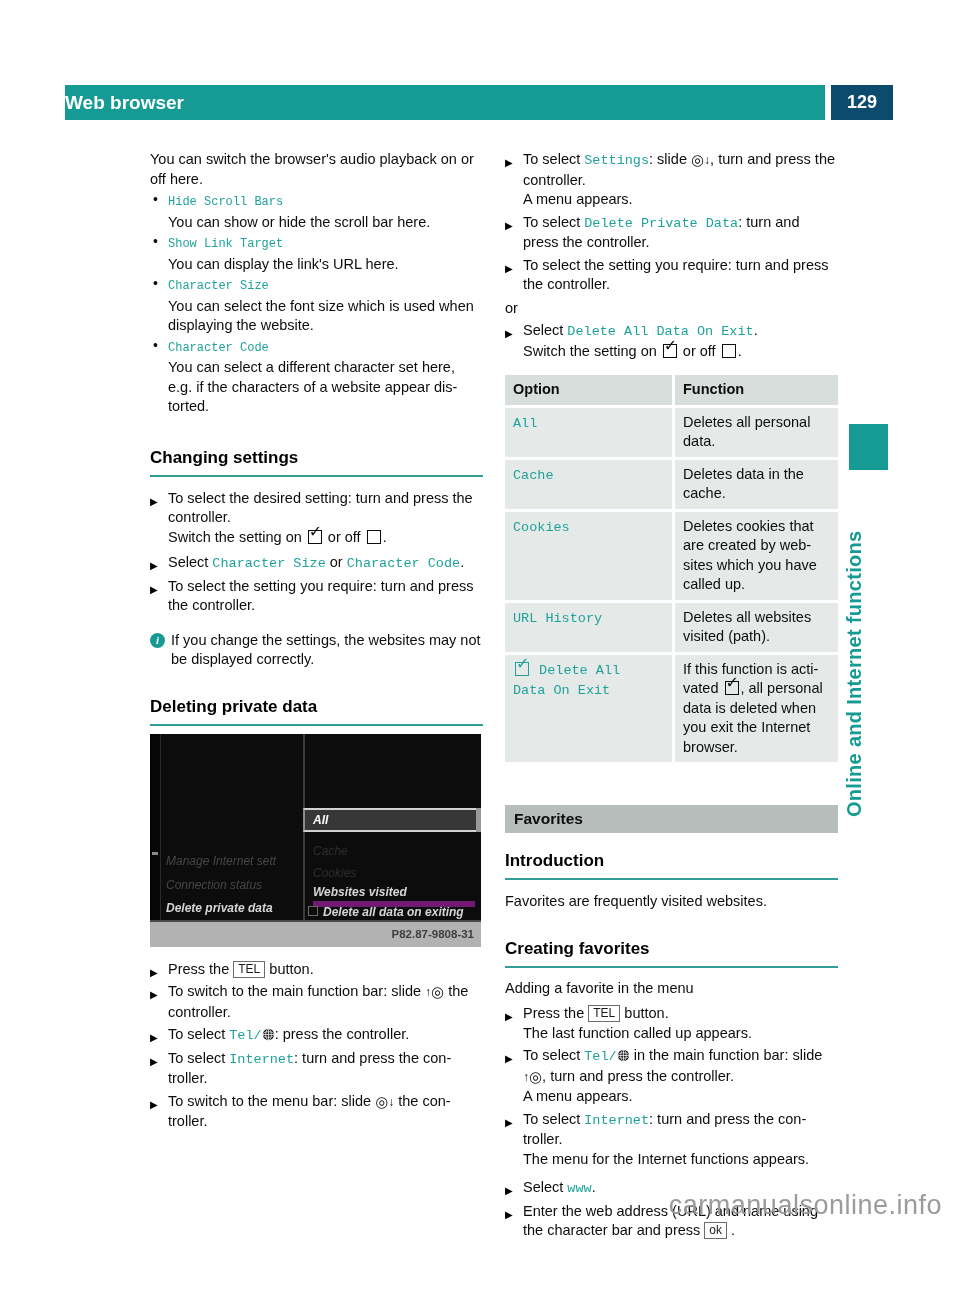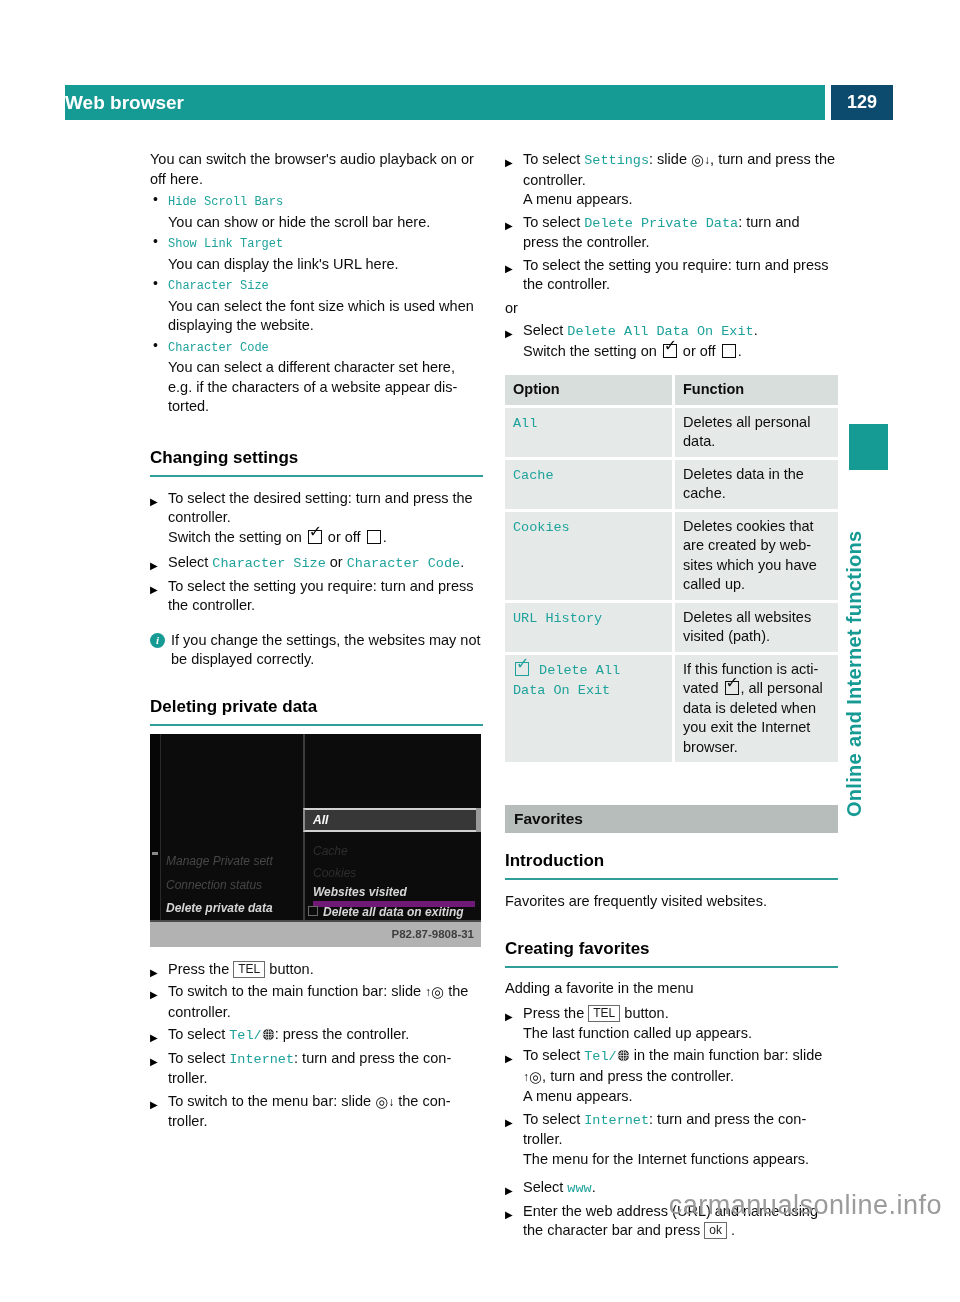--- a/index.html
+++ b/index.html
@@ -153,21 +153,21 @@
     </div>
 
     <h2 style="margin-top:26px;">Deleting private data</h2>
 
     <div class="shot">
       <div class="shot-edge">
           <span class="edge-tick"></span>
         </div>
       <div class="shot-divider"></div>
 
-      <div class="it dimL" style="left:16px;top:120px;">Manage Private sett</div>
+      <div class="it dimL" style="left:16px;top:120px;">Manage Internet sett</div>
       <div class="it dimL" style="left:16px;top:144px;">Connection status</div>
       <div class="it bright" style="left:16px;top:167px;">Delete private data</div>
 
       <div class="sel">All</div>
       <div class="it dimR" style="left:163px;top:110px;">Cache</div>
       <div class="it dimR" style="left:163px;top:132px;">Cookies</div>
       <div class="it bright uline" style="left:163px;top:151px;width:162px;">Websites visited</div>
       <div class="it bright" style="left:158px;top:171px;">
         <span class="shot-cbx"></span><span>Delete all data on exiting</span>
       </div>

